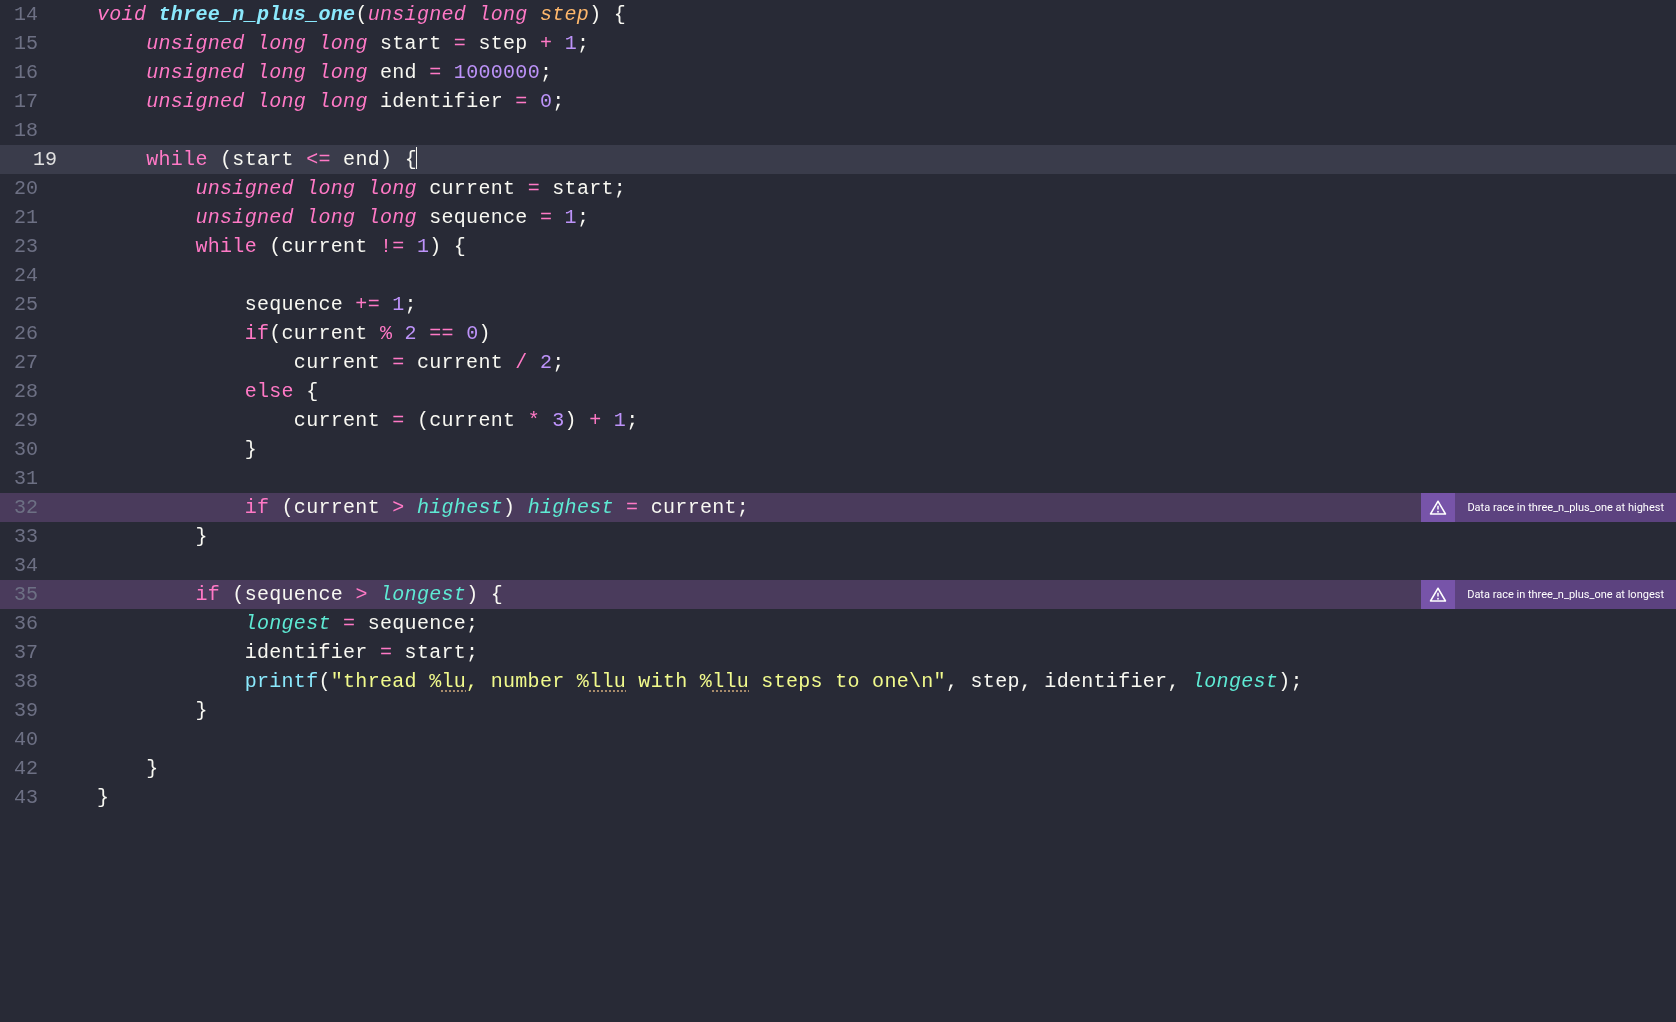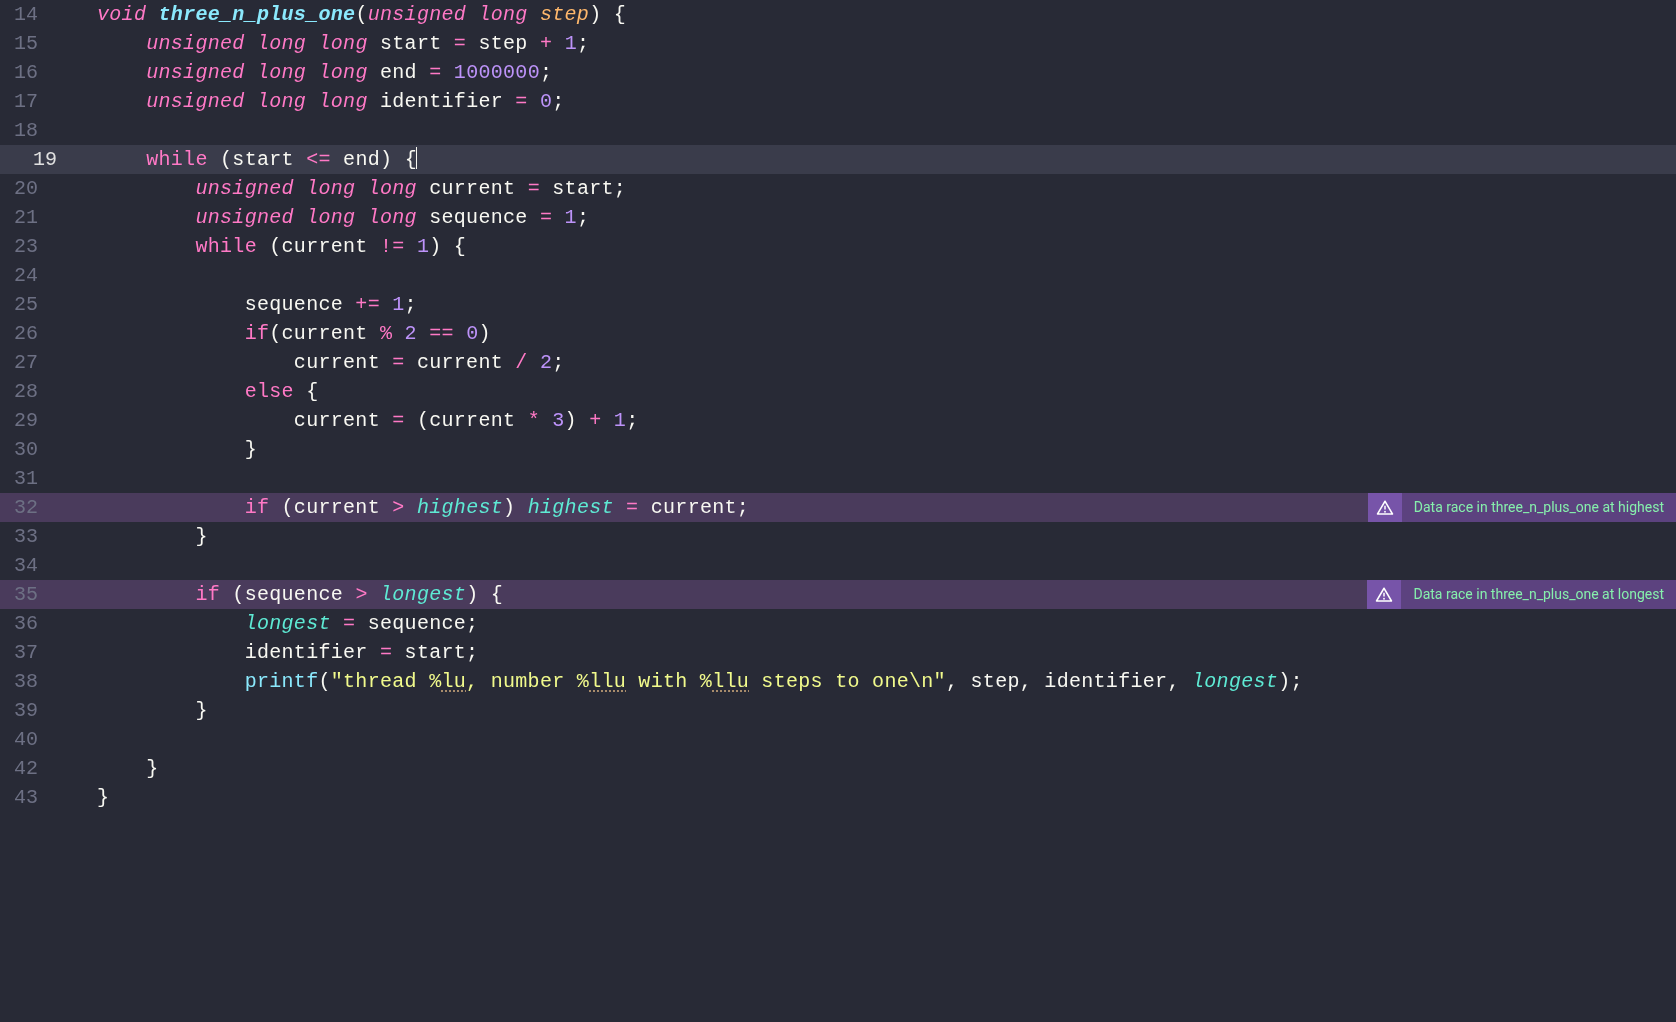--- a/index.html
+++ b/index.html
@@ -83,25 +83,25 @@
     display: flex;
     align-items: center;
     justify-content: center;
     width: 34px;
   }
   .issue-icon-box svg {
     display: block;
   }
   .issue-text {
     background: #5c427f;
-    color: #86efac;
+    color: #ffffff;
     display: flex;
     align-items: center;
     padding: 0 12px;
-    font-size: 14px;
+    font-size: 11px;
   }
 </style>
 </head>
 <body>
 
 <div class="editor">
 
   <div class="line">
     <div class="gutter">14</div>
     <div class="code"><span class="tok-type">void</span> <span class="tok-fn">three_n_plus_one</span><span class="tok-pn">(</span><span class="tok-type">unsigned</span> <span class="tok-type">long</span> <span class="tok-param">step</span><span class="tok-pn">)</span> <span class="tok-pn">{</span></div>

